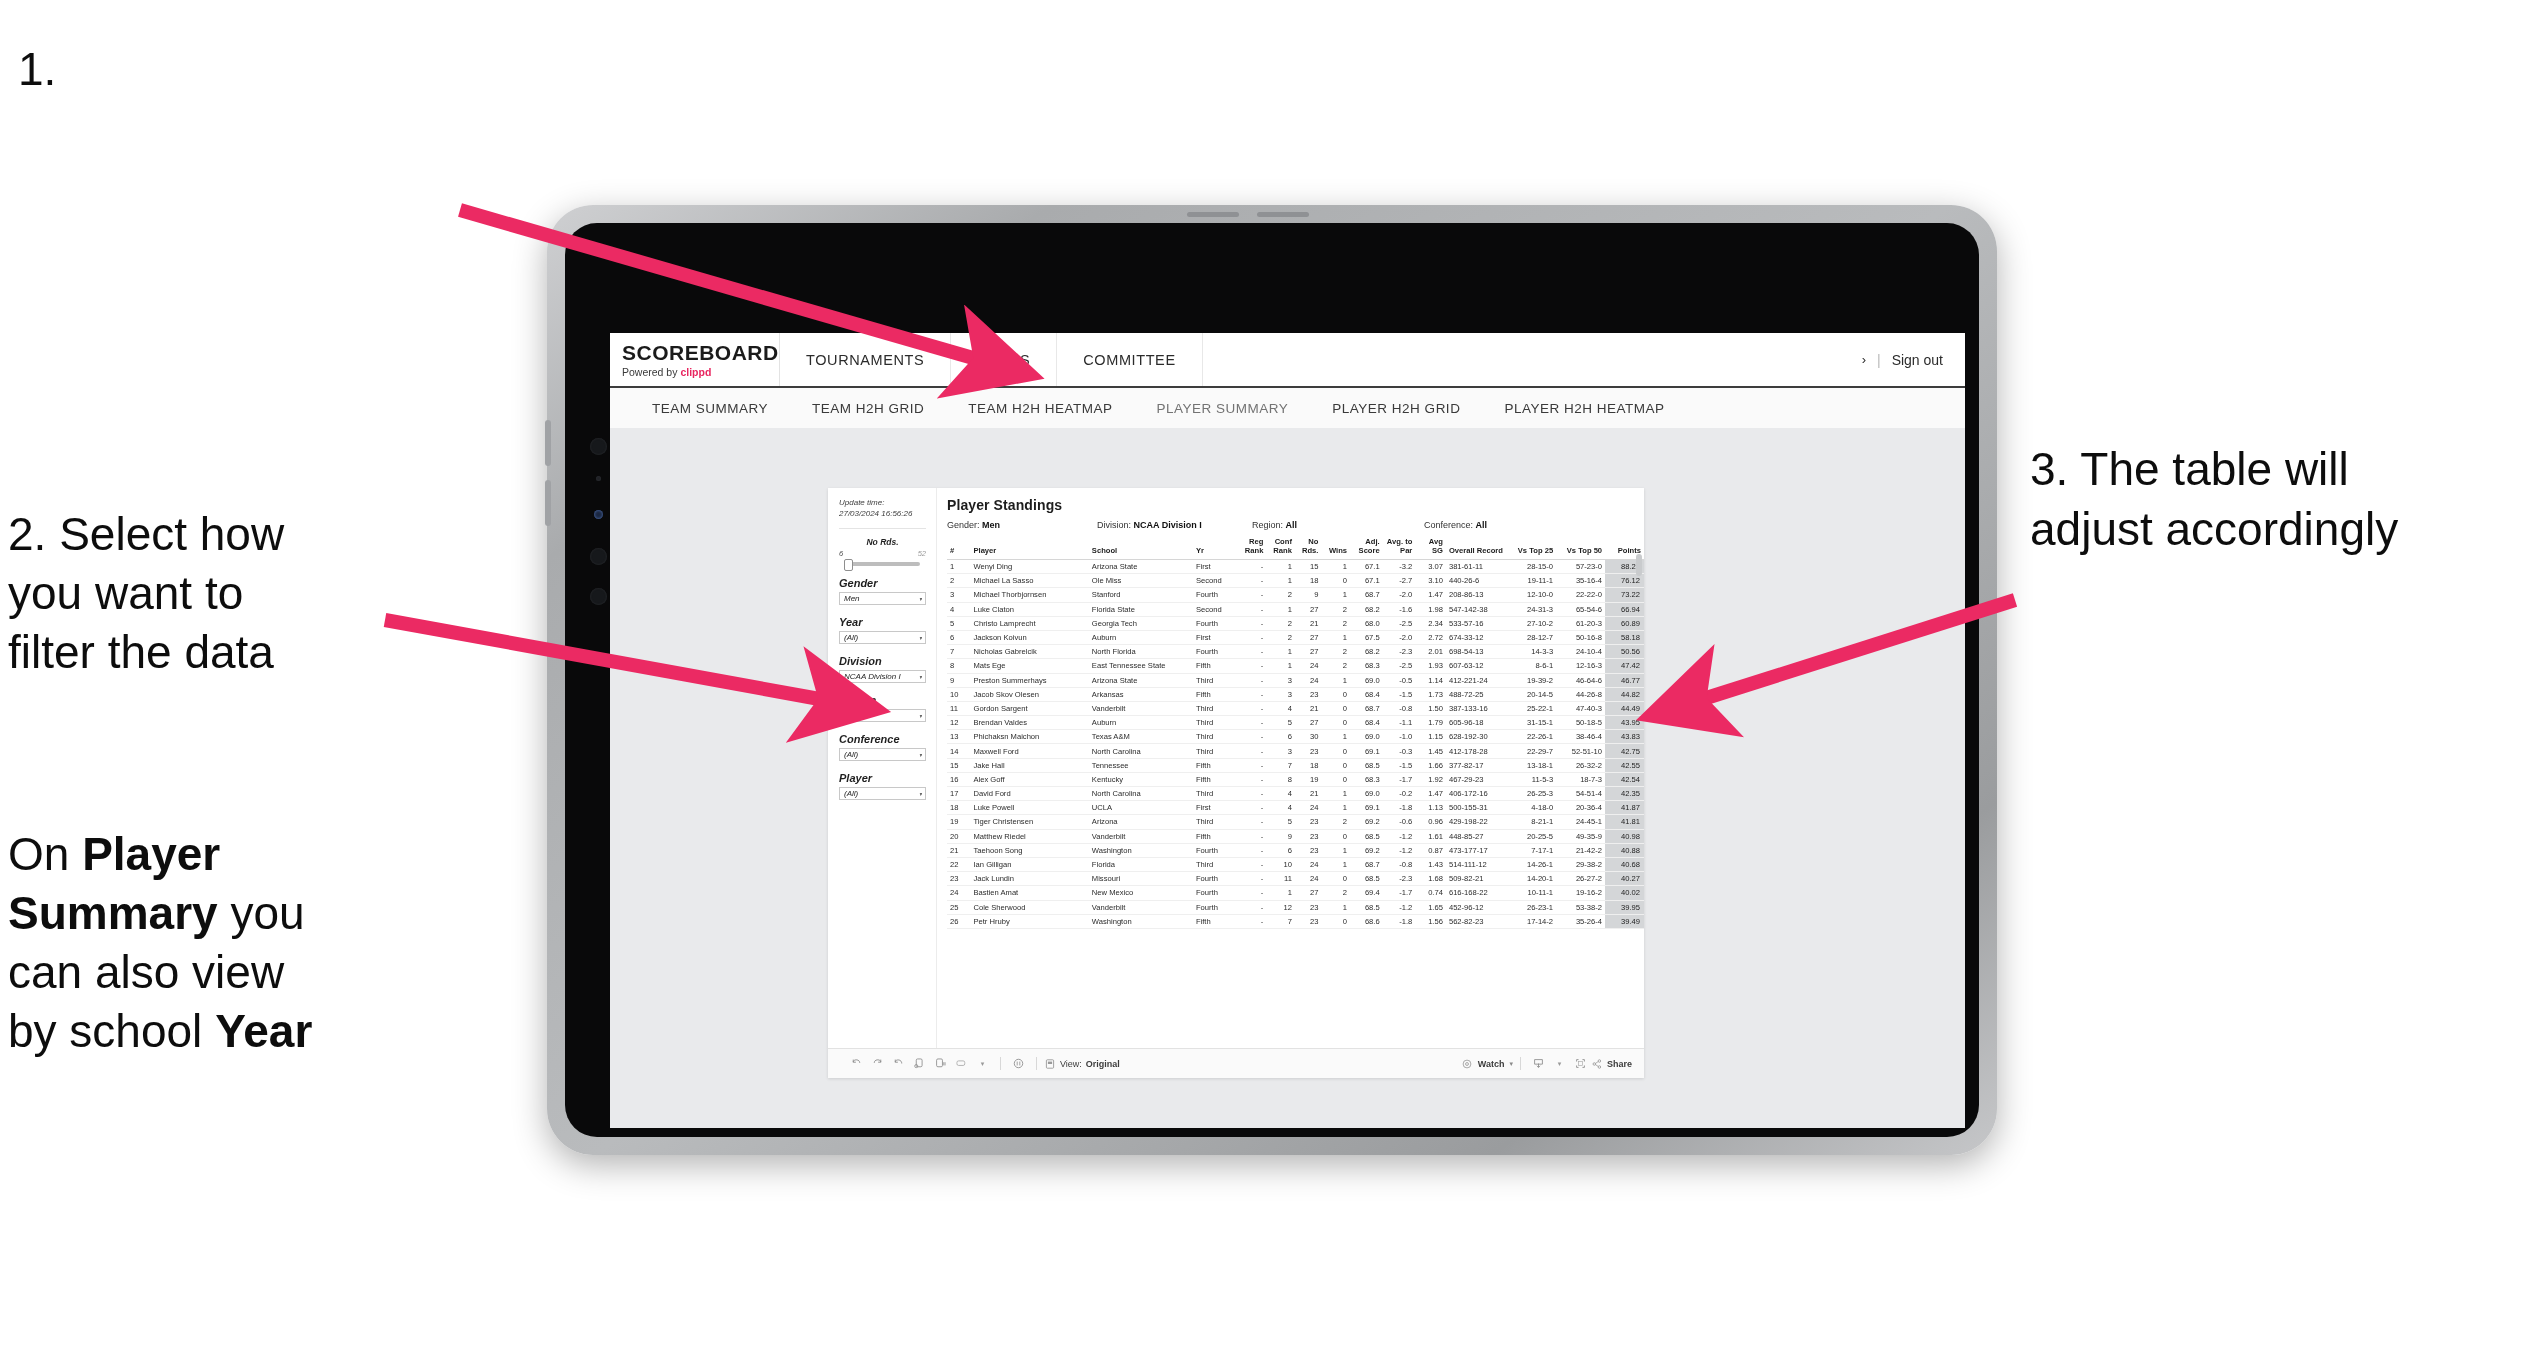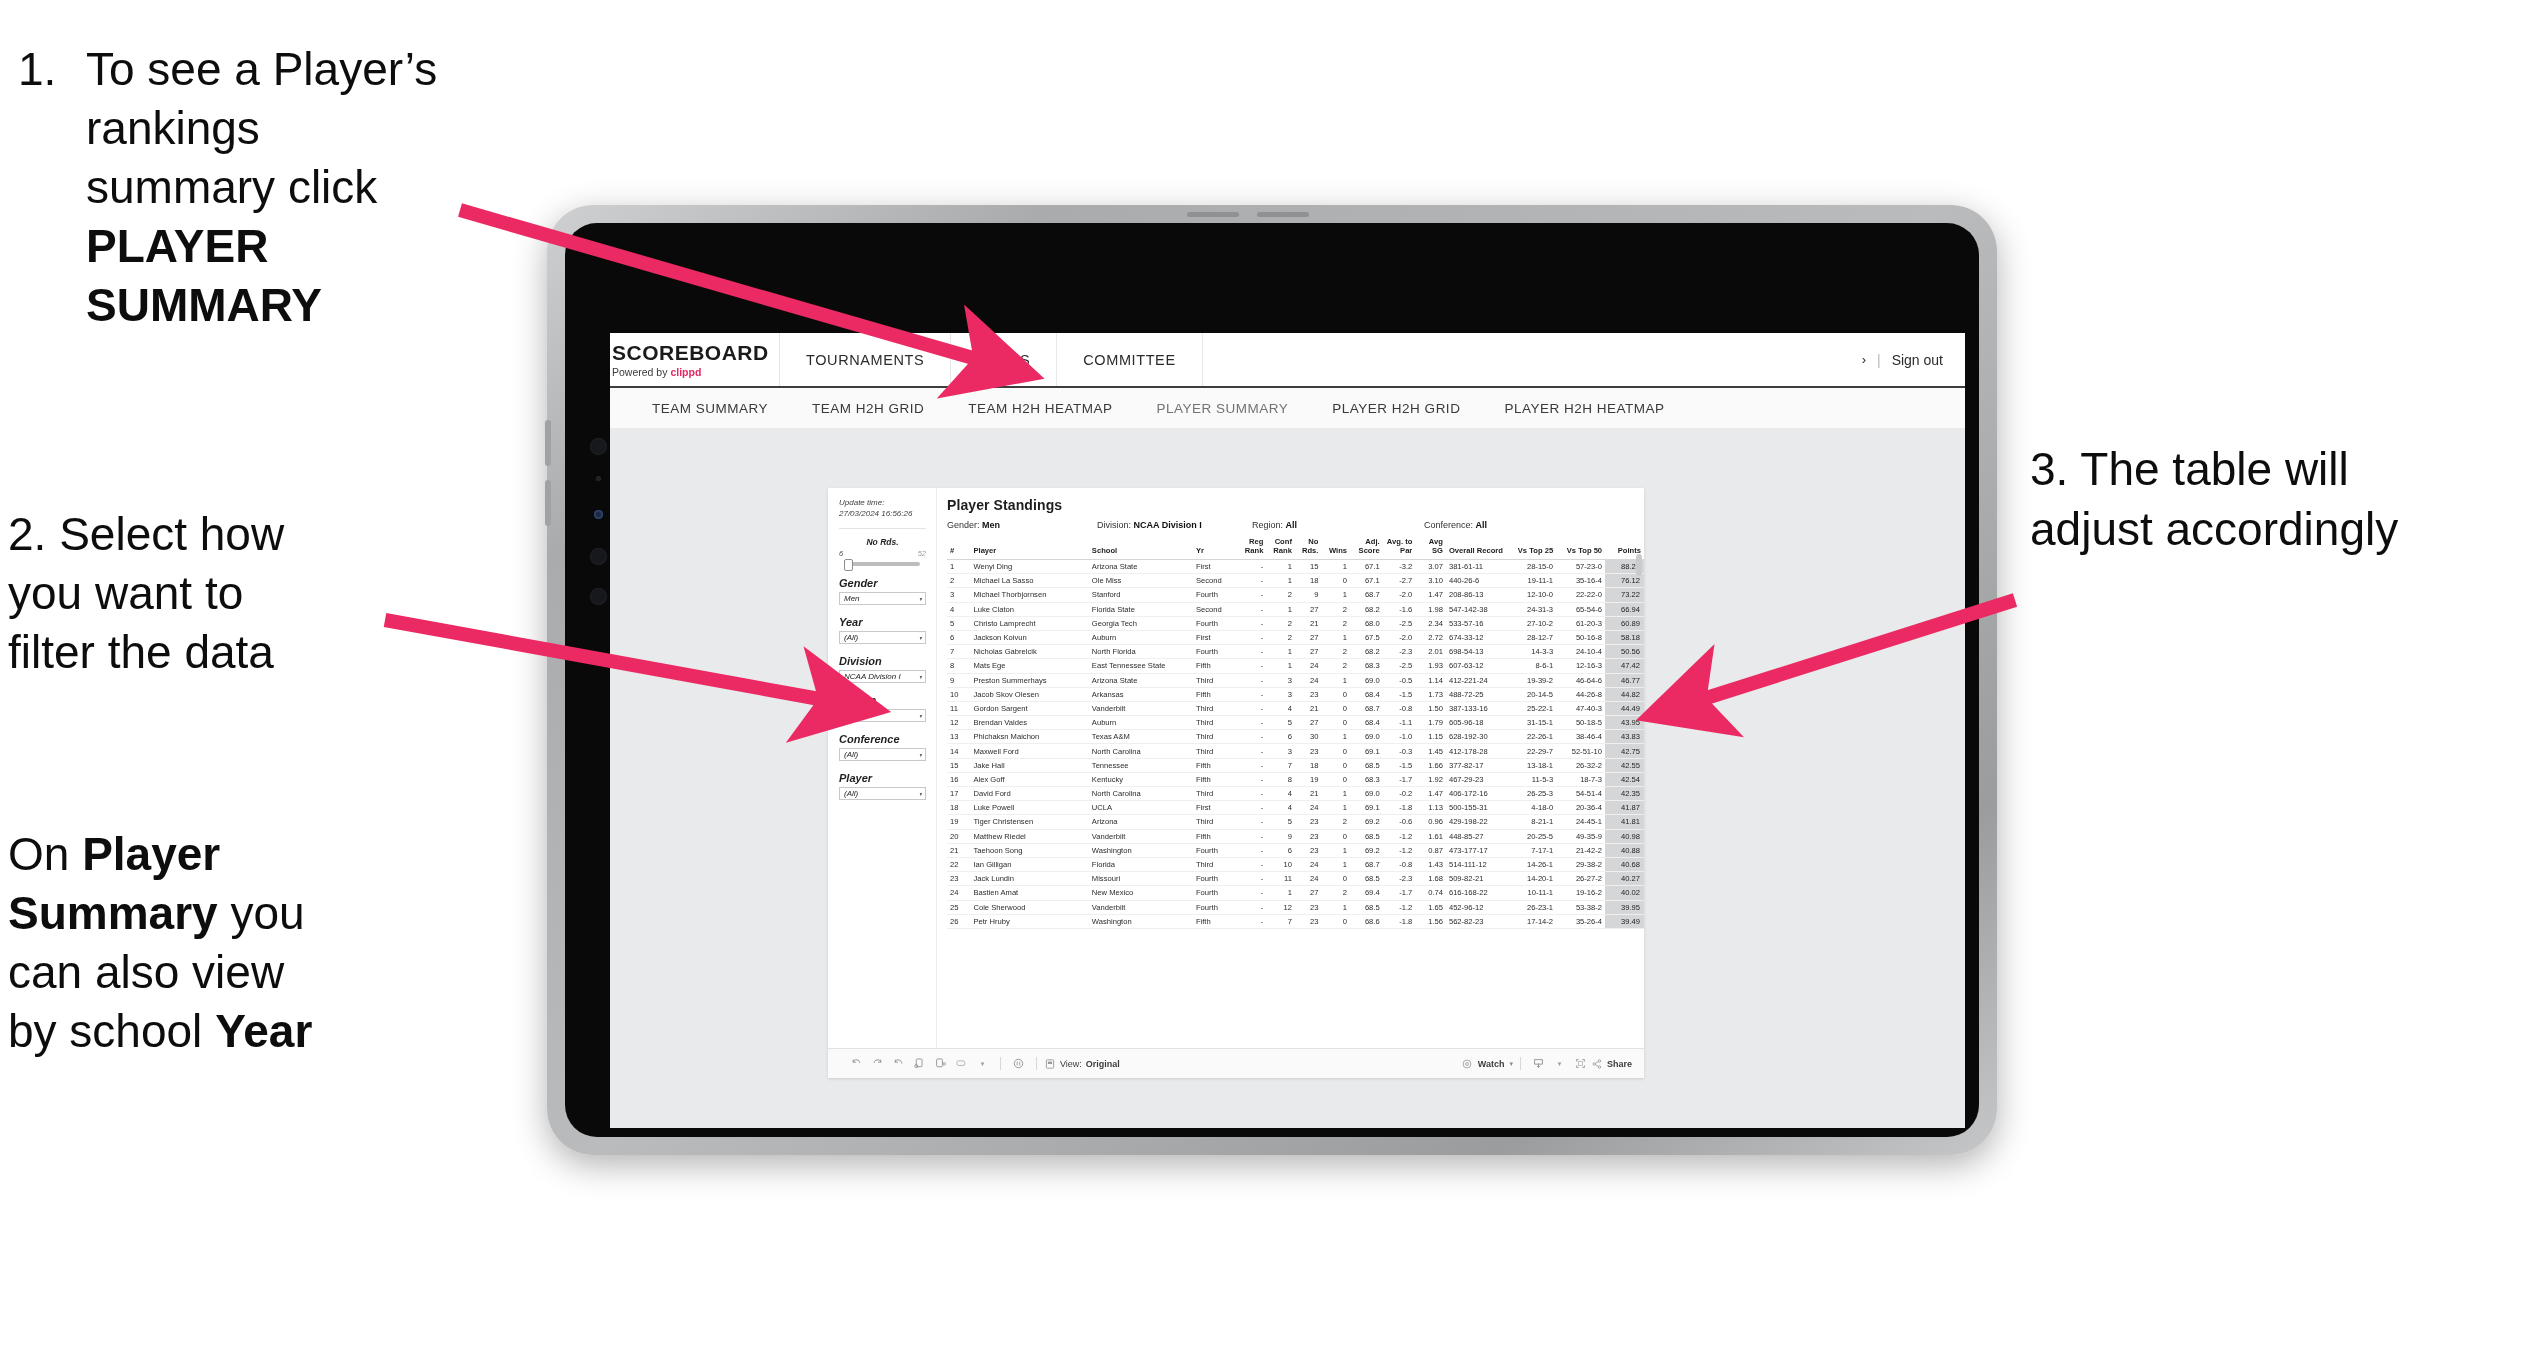--- a/index.html
+++ b/index.html
@@ -43,21 +43,21 @@
   .sidebtn{position:absolute;width:6px;border-radius:3px;background:#a0a2a5;}
 
   
   #app-wrap{
     position:absolute;left:45px;top:110px;width:1355px;height:795px;
     background:#ffffff;overflow:hidden;
   }
 
   
   #appbar{height:53px;background:#fff;border-bottom:2px solid #3d3d3d;display:flex;align-items:stretch;position:relative;}
-  #brand{width:170px;display:flex;flex-direction:column;justify-content:center;padding-left:2px;box-sizing:border-box;border-right:1px solid #e3e3e3;}
+  #brand{width:170px;display:flex;flex-direction:column;justify-content:center;padding-left:12px;box-sizing:border-box;border-right:1px solid #e3e3e3;}
   #brand .bt{font-size:21px;font-weight:bold;letter-spacing:.5px;color:#1b1b1b;font-family:"Liberation Sans",sans-serif;line-height:1;}
   #brand .bs{font-size:10.5px;color:#3a3a3a;margin-top:3px;}
   #brand .bs i{color:#e8255f;font-style:normal;font-weight:bold;}
   .topnav{display:flex;align-items:center;}
   .topnav .tn{padding:0 26px;height:100%;display:flex;align-items:center;font-size:14.5px;letter-spacing:.6px;color:#2b2b2b;border-right:1px solid #e8e8e8;cursor:pointer;}
   #signout{margin-left:auto;display:flex;align-items:center;padding-right:22px;font-size:14px;color:#2b2b2b;gap:11px;}
   #signout .sep{color:#b9b9b9;}
   #signout .chev{color:#2b2b2b;font-size:13px;}
 
   
@@ -114,25 +114,20 @@
   .tsep{width:1px;height:13px;background:#d8d8d8;margin:0 7px;}
   .tlbl{display:flex;align-items:center;gap:4px;color:#3d3d3d;font-size:9px;}
   .tlbl b{font-weight:bold;}
   #vizbar .spacer{flex:1;}
 </style>
 </head>
 <body>
 
 <div class="annot" id="annot-1">
   <span class="num">1.</span>
-  <span class="body">
-    <span>To see a Player’s rankings</span><br>
-    <span>summary click </span><b>PLAYER</b><br>
-    <b>SUMMARY</b>
-  </span>
 </div>
 
 <div class="annot" id="annot-2">
   <div>2. Select how</div>
   <div>you want to</div>
   <div>filter the data</div>
 </div>
 
 <div class="annot" id="annot-2b">
   <div>

